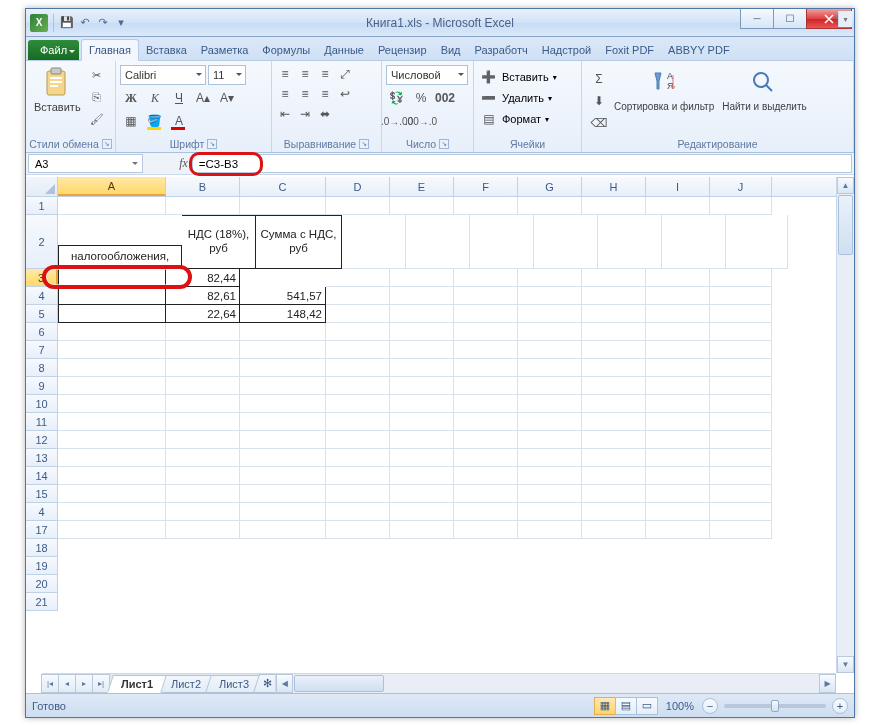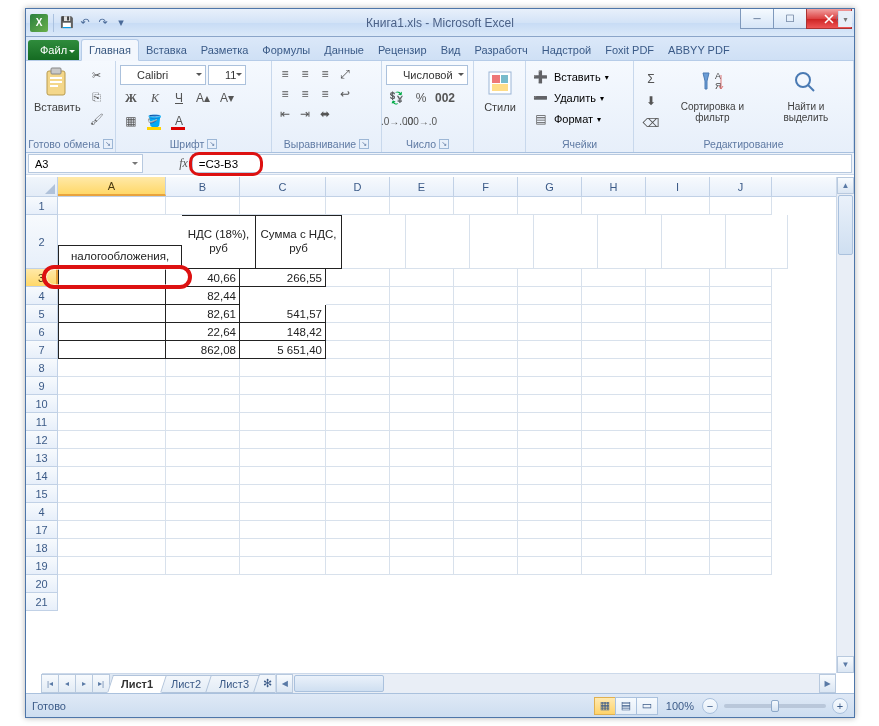--- a/index.html
+++ b/index.html
@@ -27,21 +27,21 @@
   .group { border-right:1px solid #c8d8ec; display:flex; flex-direction:column; }
   .group-body { flex:1; display:flex; align-items:flex-start; padding:4px 4px 0 4px; }
   .group-label { text-align:center; color:#5f7aa3; font-size:10.5px; padding:1px 0 2px; display:flex; justify-content:center; align-items:center; gap:3px; }
   .launcher { width:10px; height:10px; border:1px solid #9db7d6; display:inline-flex; align-items:center; justify-content:center; font-size:7px; color:#5f7aa3; }
   .bigbtn { display:flex; flex-direction:column; align-items:center; padding:2px 4px; min-width:44px; }
   .bigbtn .ic { width:32px; height:32px; display:flex; align-items:center; justify-content:center; }
   .bigbtn .lbl { font-size:11px; color:#3e3e3e; text-align:center; line-height:1.1; margin-top:2px; }
   .smallcol { display:flex; flex-direction:column; gap:2px; margin-left:2px; }
   .smallbtn { width:20px; height:20px; display:flex; align-items:center; justify-content:center; color:#555; }
   .fontrow { display:flex; gap:2px; align-items:center; }
-  .combo { height:20px; border:1px solid #abc1dc; background:#fff; display:flex; align-items:center; padding:0 14px 0 16px; position:relative; font-size:11px; color:#333; }
+  .combo { height:20px; border:1px solid #abc1dc; background:#fff; display:flex; align-items:center; padding:0 14px 0 4px; position:relative; font-size:11px; color:#333; }
   .combo::after { content:""; position:absolute; right:3px; top:50%; border:3px solid transparent; border-top-color:#555; transform:translateY(-2px); }
   .iconbtn { width:22px; height:20px; display:flex; align-items:center; justify-content:center; color:#555; font-size:12px; }
   .iconbtn.bold { font-weight:bold; font-family:"Times New Roman",serif; }
   .align-grid span { width:18px; height:18px; display:inline-flex; align-items:center; justify-content:center; }
   .mini { font-size:10px; }
   
   .fx-area { height:22px; border-bottom:1px solid #ccd9ea; display:flex; align-items:stretch; background:#eef3fa; }
   .namebox { width:115px; border:1px solid #b7c9df; background:#fff; margin:1px 0 1px 2px; display:flex; align-items:center; padding:0 6px; font-size:11px; position:relative; }
   .namebox::after { content:""; position:absolute; right:4px; top:50%; border:3px solid transparent; border-top-color:#777; transform:translateY(-2px); }
   .fx-btns { display:flex; align-items:center; padding:0 4px; gap:6px; color:#888; font-size:12px; }
@@ -154,21 +154,21 @@
             </div>
           <div class="lbl">Вставить</div>
         </div>
         <div class="smallcol">
           <div class="smallbtn">✂</div>
           <div class="smallbtn">⎘</div>
           <div class="smallbtn">🖌</div>
         </div>
       </div>
       <div class="group-label">
-          <span>Готово обмена</span>
+          <span>Стили обмена</span>
           <span class="launcher">↘</span>
         </div>
     </div>
 
     <div class="group" style="width:156px">
       <div class="group-body" style="flex-direction:column;gap:3px">
         <div class="fontrow">
           <div class="combo" style="width:86px">Calibri</div>
           <div class="combo" style="width:38px">11</div>
         </div>
@@ -231,36 +231,20 @@
           <span class="iconbtn mini">.0→.00</span>
           <span class="iconbtn mini">.00→.0</span>
         </div>
       </div>
       <div class="group-label">
           <span>Число</span>
           <span class="launcher">↘</span>
         </div>
     </div>
 
-    <div class="group" style="width:52px">
-      <div class="group-body">
-        <div class="bigbtn">
-          <div class="ic">
-              <svg width="26" height="26">
-                <rect x="2" y="2" width="22" height="22" fill="#fff" stroke="#9bb5d6"></rect>
-                <rect x="5" y="5" width="8" height="8" fill="#e77"></rect>
-                <rect x="14" y="5" width="7" height="8" fill="#7bc"></rect>
-                <rect x="5" y="14" width="16" height="7" fill="#fd8"></rect>
-              </svg>
-            </div>
-          <div class="lbl">Стили</div>
-        </div>
-      </div>
-      <div class="group-label">&nbsp;</div>
-    </div>
 
     <div class="group" style="width:108px">
       <div class="group-body" style="flex-direction:column;gap:1px;padding-top:6px">
         <div class="fontrow">
             <span class="iconbtn">➕</span>
             <span style="font-size:11px">Вставить</span>
             <span style="font-size:8px;margin-left:2px">▾</span>
           </div>
         <div class="fontrow">
             <span class="iconbtn">➖</span>
@@ -387,32 +371,20 @@
           <div class="cell" style="width: 64px;"></div>
           <div class="cell" style="width: 64px;"></div>
           <div class="cell" style="width: 64px;"></div>
           <div class="cell" style="width: 64px;"></div>
           <div class="cell" style="width: 64px;"></div>
           <div class="cell" style="width: 64px;"></div>
           <div class="cell" style="width: 62px;"></div>
         </div>
         <div class="row">
           <div class="cell bordered bleft" style="width: 108px;"></div>
-          <div class="cell bordered" style="width: 74px;">40,66</div>
-          <div class="cell bordered" style="width: 86px;">266,55</div>
-          <div class="cell" style="width: 64px;"></div>
-          <div class="cell" style="width: 64px;"></div>
-          <div class="cell" style="width: 64px;"></div>
-          <div class="cell" style="width: 64px;"></div>
-          <div class="cell" style="width: 64px;"></div>
-          <div class="cell" style="width: 64px;"></div>
-          <div class="cell" style="width: 62px;"></div>
-        </div>
-        <div class="row">
-          <div class="cell bordered bleft" style="width: 108px;"></div>
           <div class="cell bordered" style="width: 74px;">82,44</div>
           <div class="cell bordered" style="width: 86px; margin-top: 28px;">540,44</div>
           <div class="cell" style="width: 64px;"></div>
           <div class="cell" style="width: 64px;"></div>
           <div class="cell" style="width: 64px;"></div>
           <div class="cell" style="width: 64px;"></div>
           <div class="cell" style="width: 64px;"></div>
           <div class="cell" style="width: 64px;"></div>
           <div class="cell" style="width: 62px;"></div>
         </div>
@@ -425,32 +397,20 @@
           <div class="cell" style="width: 64px;"></div>
           <div class="cell" style="width: 64px;"></div>
           <div class="cell" style="width: 64px;"></div>
           <div class="cell" style="width: 64px;"></div>
           <div class="cell" style="width: 62px;"></div>
         </div>
         <div class="row">
           <div class="cell bordered bleft" style="width: 108px;"></div>
           <div class="cell bordered" style="width: 74px;">22,64</div>
           <div class="cell bordered" style="width: 86px;">148,42</div>
-          <div class="cell" style="width: 64px;"></div>
-          <div class="cell" style="width: 64px;"></div>
-          <div class="cell" style="width: 64px;"></div>
-          <div class="cell" style="width: 64px;"></div>
-          <div class="cell" style="width: 64px;"></div>
-          <div class="cell" style="width: 64px;"></div>
-          <div class="cell" style="width: 62px;"></div>
-        </div>
-        <div class="row">
-          <div class="cell bordered bleft" style="width: 108px;"></div>
-          <div class="cell bordered" style="width: 74px;">862,08</div>
-          <div class="cell bordered" style="width: 86px;">5 651,40</div>
           <div class="cell" style="width: 64px;"></div>
           <div class="cell" style="width: 64px;"></div>
           <div class="cell" style="width: 64px;"></div>
           <div class="cell" style="width: 64px;"></div>
           <div class="cell" style="width: 64px;"></div>
           <div class="cell" style="width: 64px;"></div>
           <div class="cell" style="width: 62px;"></div>
         </div>
         <div class="row">
           <div class="cell" style="width: 108px;"></div>

